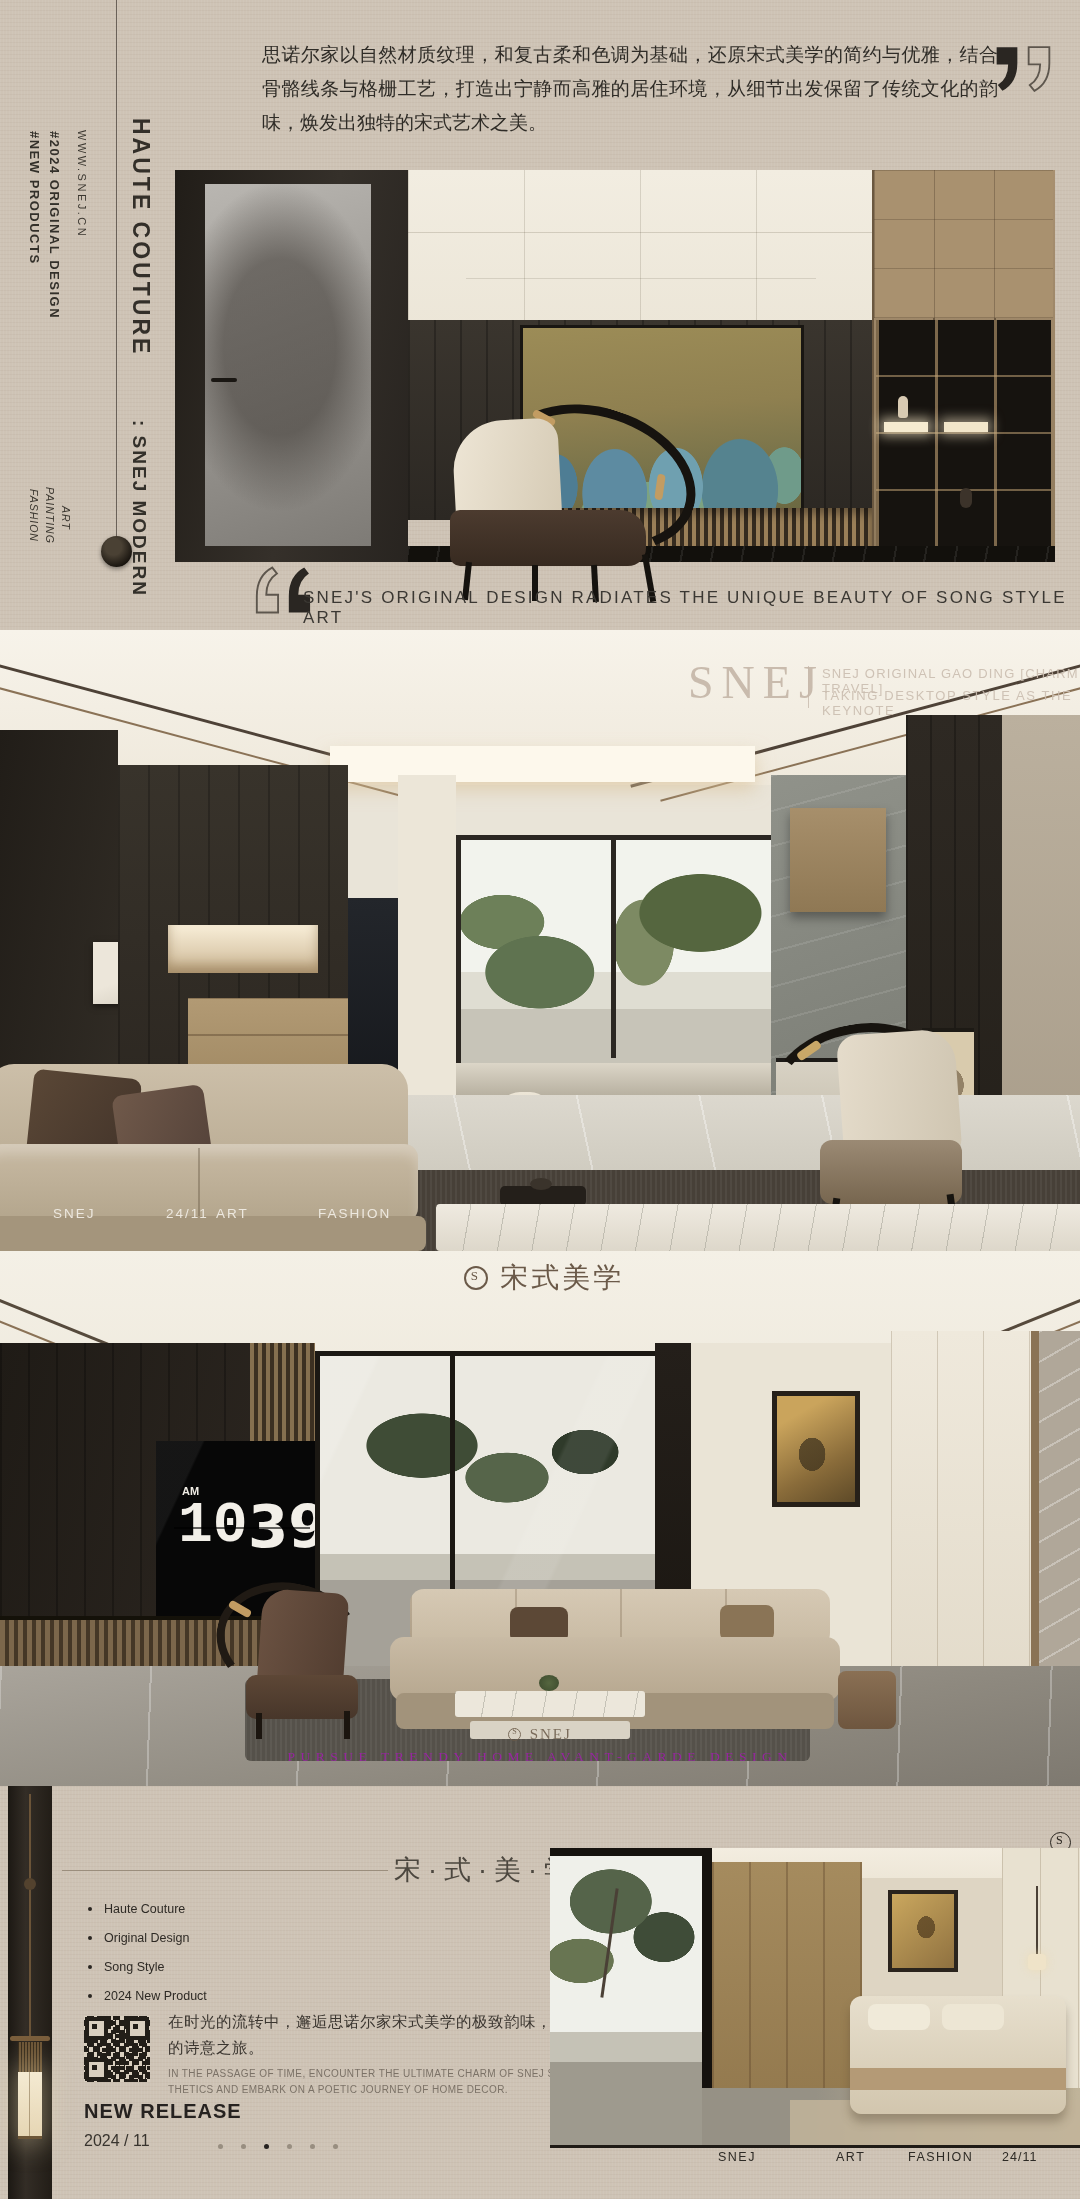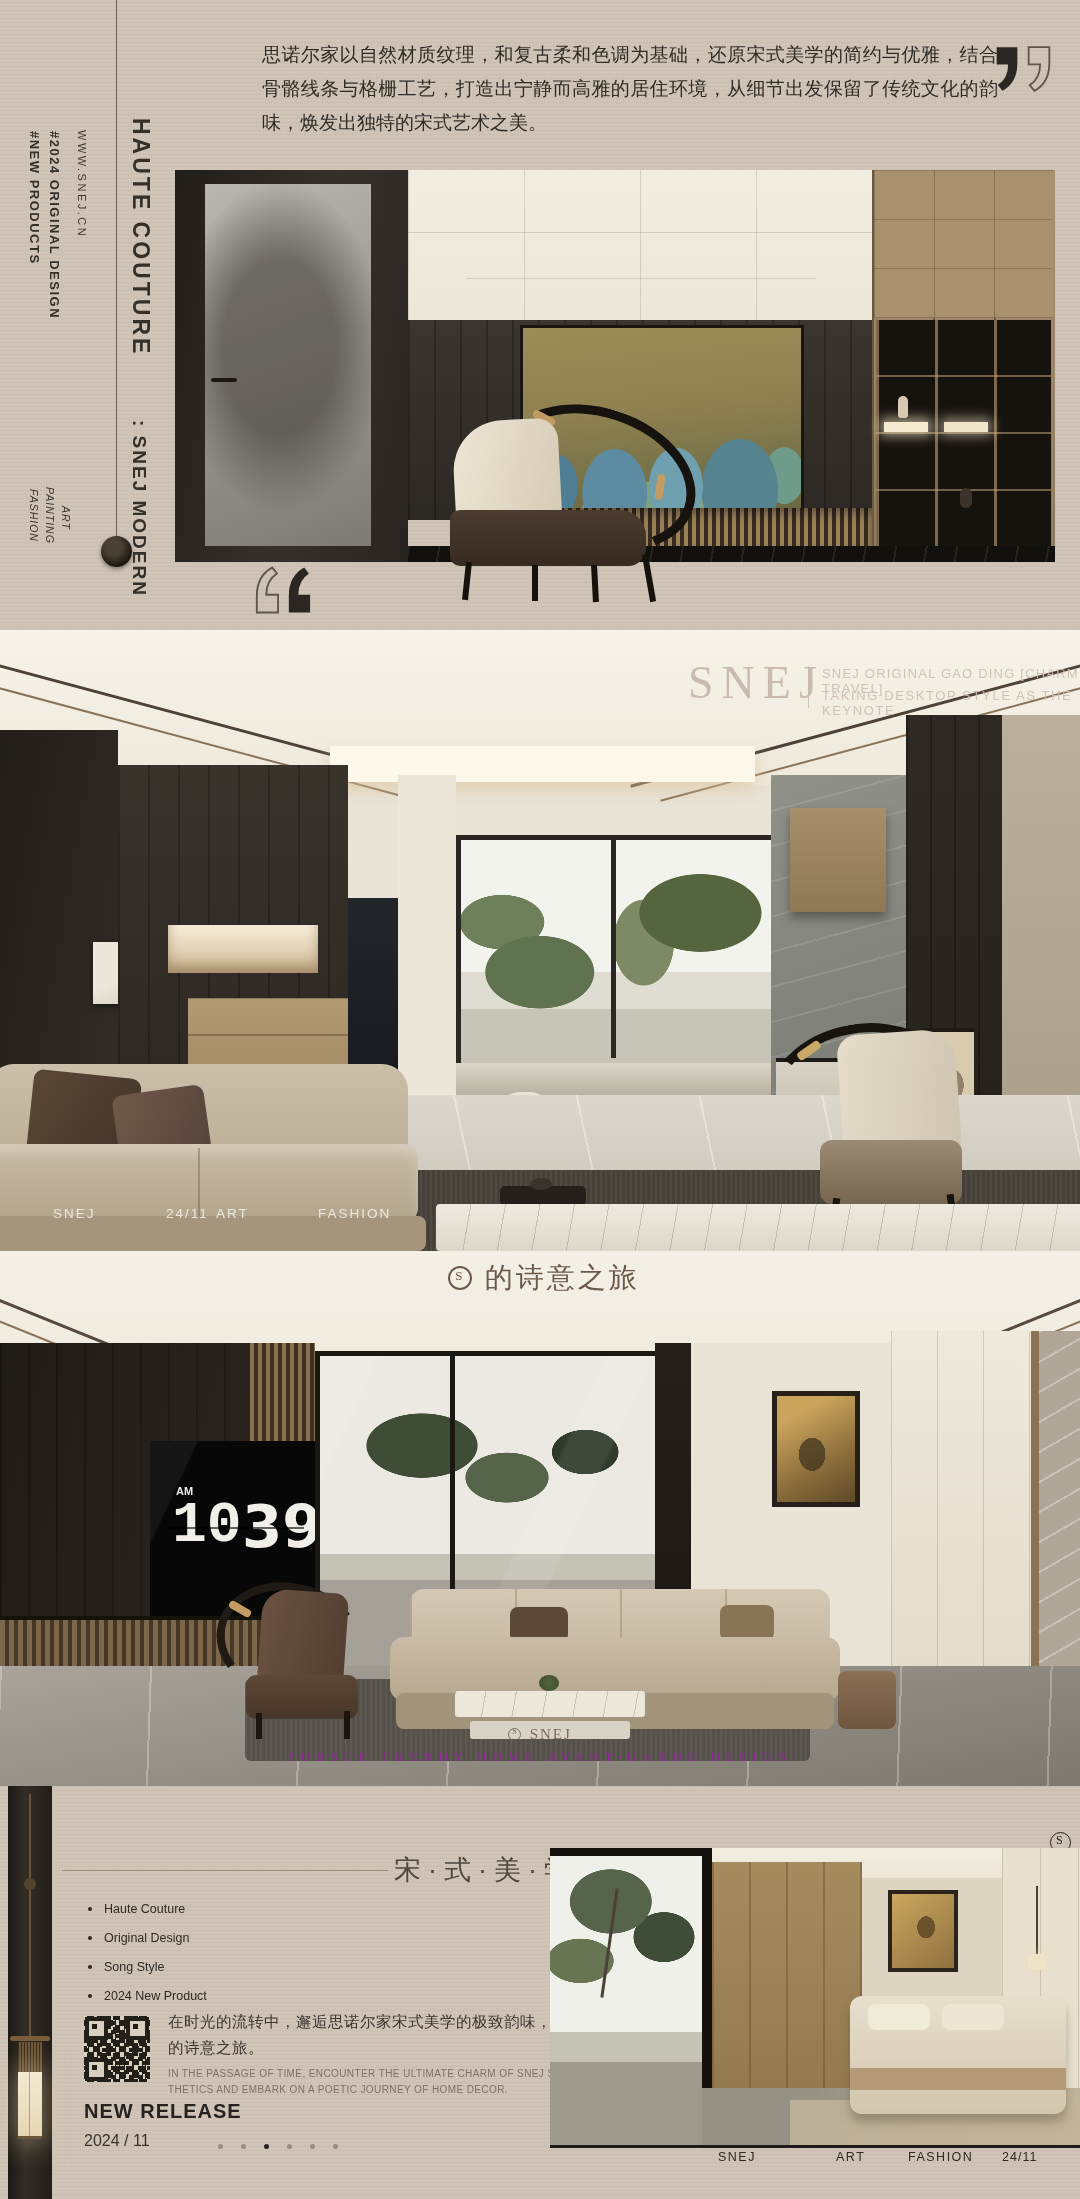--- a/index.html
+++ b/index.html
@@ -104,20 +104,21 @@
     </div>
 
     <div class="abs" style="left:254px;top:562px;transform:rotate(180deg);">
       <svg class="qmark" width="26" height="48" viewBox="0 0 22 40">
           <path d="M2 1 H20 V15 Q20 32 7 39 L3 34 Q12 28 12 16 H2 Z" fill="#2a2622"></path>
         </svg>
       <svg class="qmark" width="26" height="48" viewBox="0 0 22 40" style="margin-left:2px;">
           <path d="M2 1 H20 V15 Q20 32 7 39 L3 34 Q12 28 12 16 H2 Z" fill="none" stroke="#5d564d" stroke-width="1.6"></path>
         </svg>
     </div>
+    <div class="abs" style="left:303px;top:588px;font-size:17px;letter-spacing:2.2px;color:#3b3833;">SNEJ'S ORIGINAL DESIGN RADIATES THE UNIQUE BEAUTY OF SONG STYLE ART</div>
   </div>
 
   <div class="photo" style="left:0;top:630px;width:1080px;height:621px;background:#e9e4d8;">
 
     <div class="abs" style="left:0;top:0;width:1080px;height:155px;background:linear-gradient(#f7f3ea,#efe9dc);"></div>
     <div class="trim" style="left:-24px;top:28px;width:490px;transform:rotate(15deg);transform-origin:left center;"></div>
     <div class="trim" style="left:-20px;top:52px;width:455px;height:2px;background:#8a7256;transform:rotate(15deg);transform-origin:left center;"></div>
     <div class="trim" style="right:-24px;top:28px;width:490px;transform:rotate(-15deg);transform-origin:right center;"></div>
     <div class="trim" style="right:-20px;top:52px;width:455px;height:2px;background:#8a7256;transform:rotate(-15deg);transform-origin:right center;"></div>
     <div class="abs" style="left:330px;top:116px;width:425px;height:36px;background:#fdf8ec;box-shadow:0 8px 18px rgba(216,192,150,.6);"></div>
@@ -200,26 +201,26 @@
     <div class="trim" style="left:-20px;top:40px;width:440px;height:2.5px;background:#564a3c;transform:rotate(22deg);transform-origin:left center;"></div>
     <div class="trim" style="left:-14px;top:64px;width:400px;height:2px;background:#8a7256;transform:rotate(22deg);transform-origin:left center;"></div>
     <div class="trim" style="right:-20px;top:40px;width:440px;height:2.5px;background:#564a3c;transform:rotate(-22deg);transform-origin:right center;"></div>
     <div class="trim" style="right:-14px;top:64px;width:400px;height:2px;background:#8a7256;transform:rotate(-22deg);transform-origin:right center;"></div>
     <div class="abs" style="left:335px;top:150px;width:420px;height:14px;background:#fffaee;box-shadow:0 6px 16px rgba(214,192,152,.7);"></div>
 
     <div class="abs" style="left:0;top:8px;width:1080px;text-align:center;">
       <span style="display:inline-block;width:20px;height:20px;margin:0 8px;border:2px solid #6b5a49;border-radius:50%;vertical-align:middle;position:relative;">
         <span class="serif" style="position:absolute;left:5px;top:0px;font-size:13px;color:#6b5a49;">S</span>
       </span>
-      <span style="font-size:28px;letter-spacing:3px;color:#6b5a49;vertical-align:middle;">的诗意之旅</span>
+      <span style="font-size:28px;letter-spacing:3px;color:#6b5a49;vertical-align:middle;">宋式美学</span>
     </div>
 
     <div class="abs" style="left:0;top:92px;width:315px;height:370px;background:repeating-linear-gradient(90deg,rgba(0,0,0,.25) 0 2px,rgba(0,0,0,0) 2px 28px),linear-gradient(105deg,#1f1b16,#2e2822);"></div>
     <div class="abs" style="left:250px;top:92px;width:65px;height:100px;background:repeating-linear-gradient(90deg,#86704f 0 4px,#3c3021 4px 8px);"></div>
-    <div class="abs" style="left:150px;top:190px;width:178px;height:175px;background:linear-gradient(115deg,rgba(255,255,255,.06) 0 18%,rgba(0,0,0,0) 19%),#070707;">
+    <div class="abs" style="left:156px;top:190px;width:178px;height:175px;background:linear-gradient(115deg,rgba(255,255,255,.06) 0 18%,rgba(0,0,0,0) 19%),#070707;">
       <span style="position:absolute;left:26px;top:44px;font-size:11px;font-weight:700;color:#efece4;">AM</span>
       <span style="position:absolute;left:22px;top:52px;font-size:58px;font-weight:700;color:#f2efe8;font-family:Liberation Mono, monospace;">10</span>
       <span style="position:absolute;left:92px;top:52px;font-size:58px;font-weight:700;color:#f2efe8;font-family:'DejaVu Sans',sans-serif;">39</span>
       <div style="position:absolute;left:18px;top:86px;width:136px;height:2px;background:rgba(0,0,0,.6);"></div>
     </div>
     <div class="abs" style="left:0;top:365px;width:315px;height:95px;border-top:4px solid #141109;background:repeating-linear-gradient(90deg,#7c674b 0 5px,#453726 5px 9px);"></div>
 
     <div class="abs" style="left:315px;top:100px;width:340px;height:320px;border:5px solid #1b1813;background:
       radial-gradient(95px 55px at 30% 28%, #3f4c36 0 58%, rgba(0,0,0,0) 59%),
       radial-gradient(75px 45px at 55% 38%, #56654a 0 55%, rgba(0,0,0,0) 56%),

